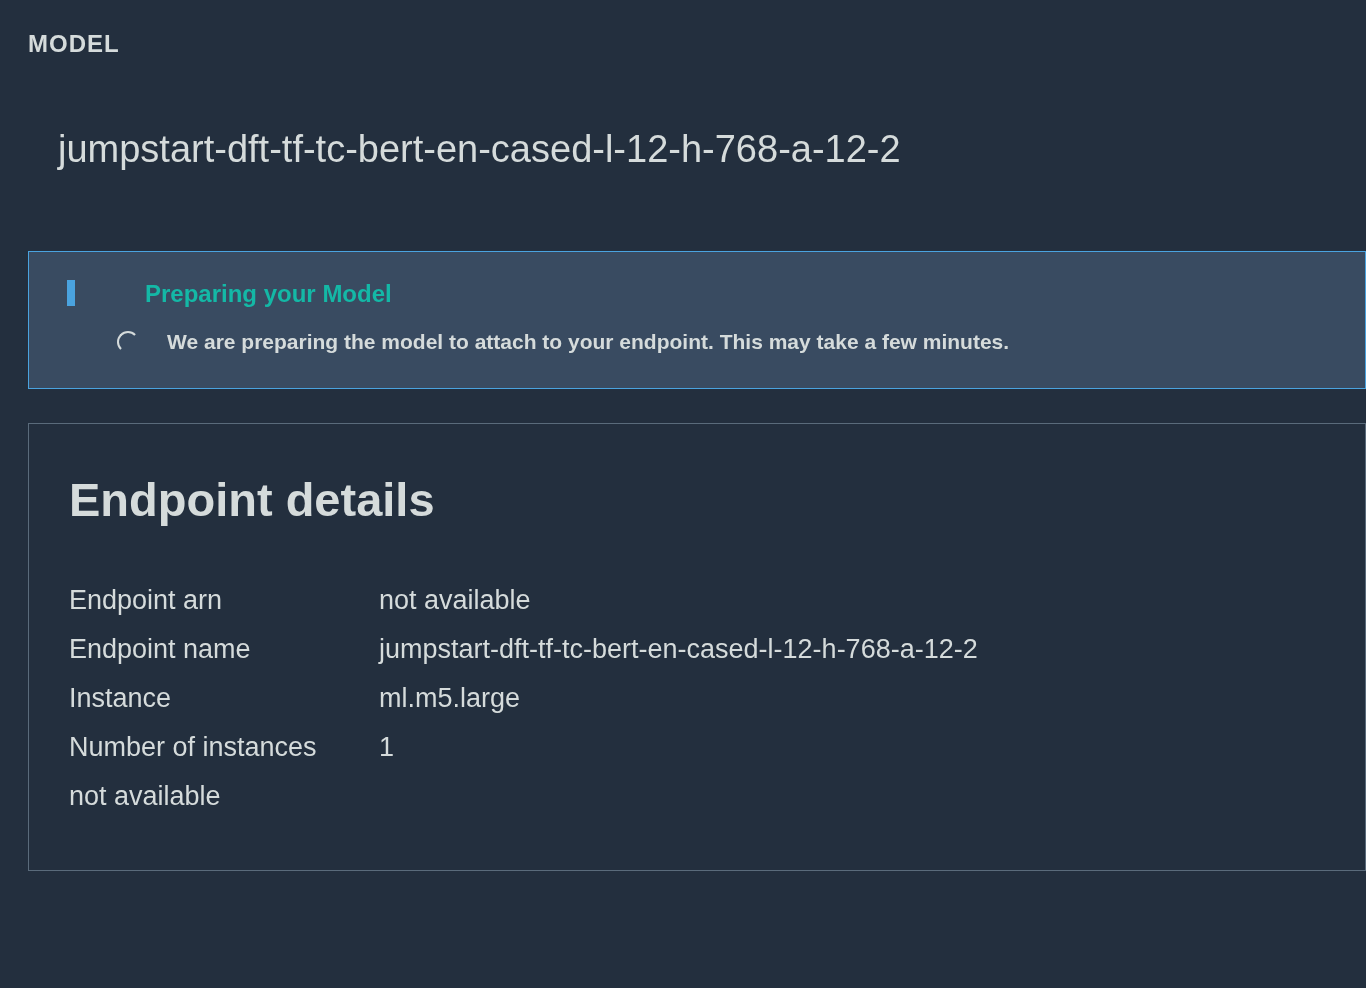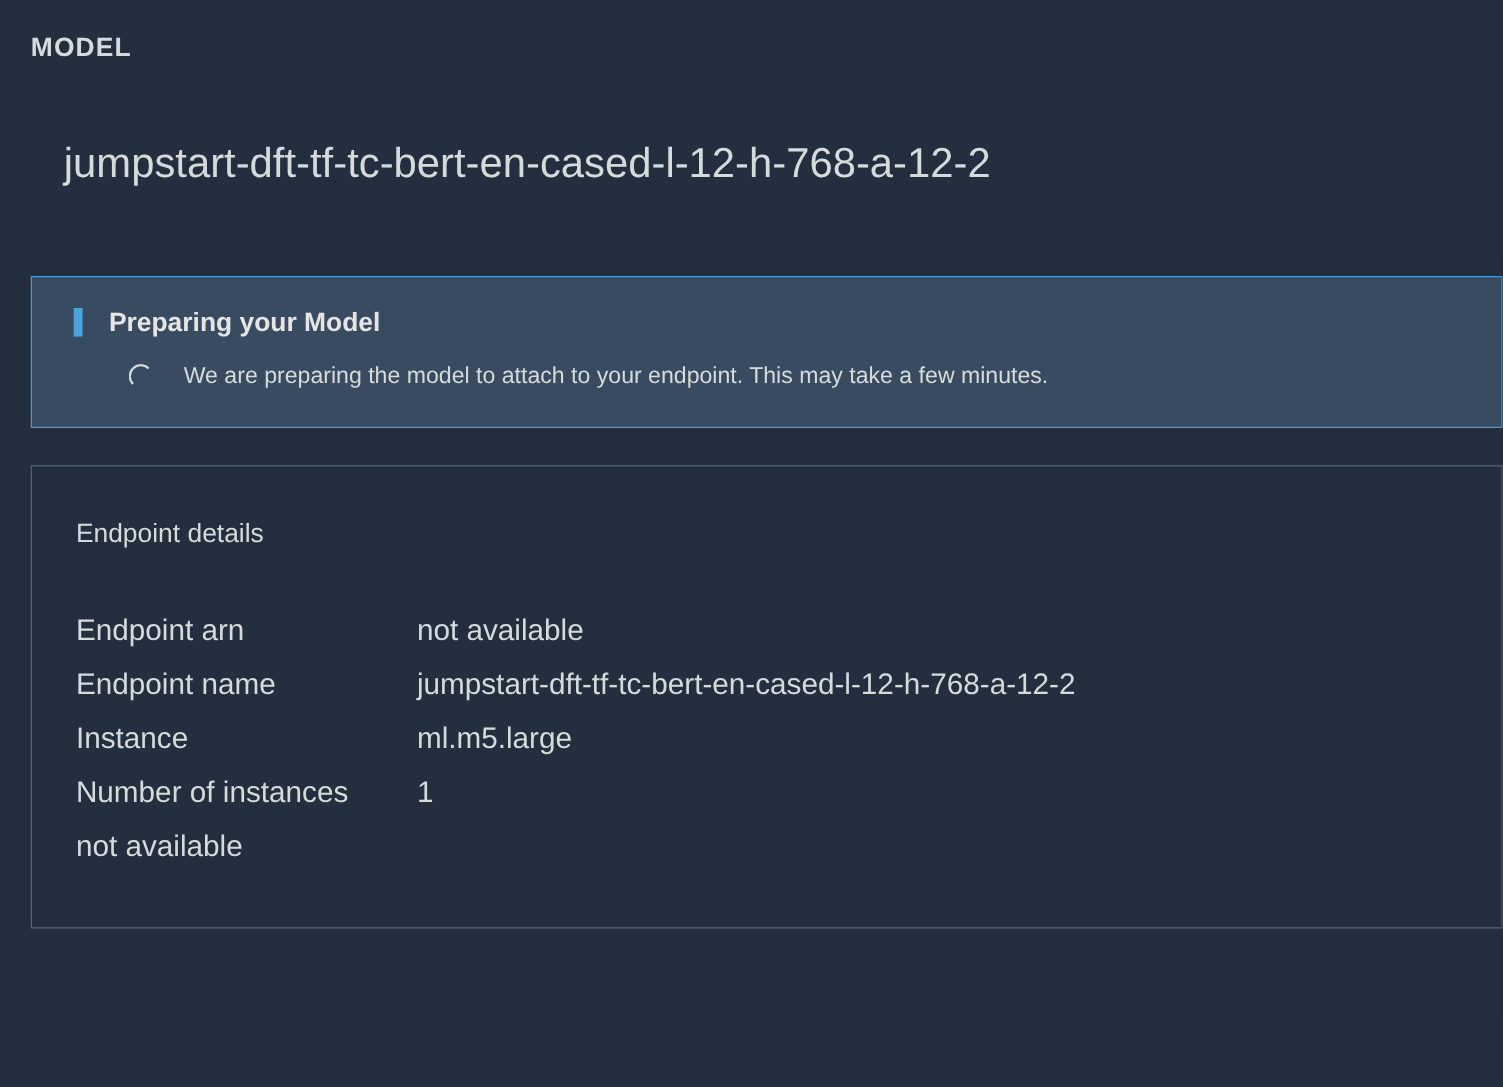--- a/index.html
+++ b/index.html
@@ -39,22 +39,22 @@
       position: absolute;
       left: 38px;
       top: 28px;
       width: 8px;
       height: 26px;
       background-color: #4aa3df;
     }
     .notification-title {
       font-size: 24px;
       font-weight: 700;
-      color: #e5e5e5;
-      margin-left: 32px;
+      color: #14b8a6;
+      margin-left: 78px;
     }
     .notification-body {
       display: flex;
       align-items: center;
       margin-top: 22px;
       margin-left: 50px;
     }
     .spinner {
       width: 22px;
       height: 22px;
@@ -64,31 +64,31 @@
       border-radius: 50%;
       animation: spin 1s linear infinite;
       margin-right: 28px;
       flex-shrink: 0;
     }
     @keyframes spin {
       to { transform: rotate(360deg); }
     }
     .notification-message {
       font-size: 21px;
-      font-weight: 400;
+      font-weight: 700;
       color: #d5dbdb;
     }
     .details-box {
       margin: 34px 0 0 28px;
       border: 1px solid #5a6b7b;
       padding: 48px 40px 40px 40px;
     }
     .details-heading {
-      font-size: 24px;
-      font-weight: 400;
+      font-size: 47px;
+      font-weight: 700;
       color: #d5dbdb;
       margin-bottom: 58px;
     }
     .details-row {
       display: flex;
       font-size: 27px;
       font-weight: 400;
       color: #d5dbdb;
       margin-bottom: 18px;
     }

